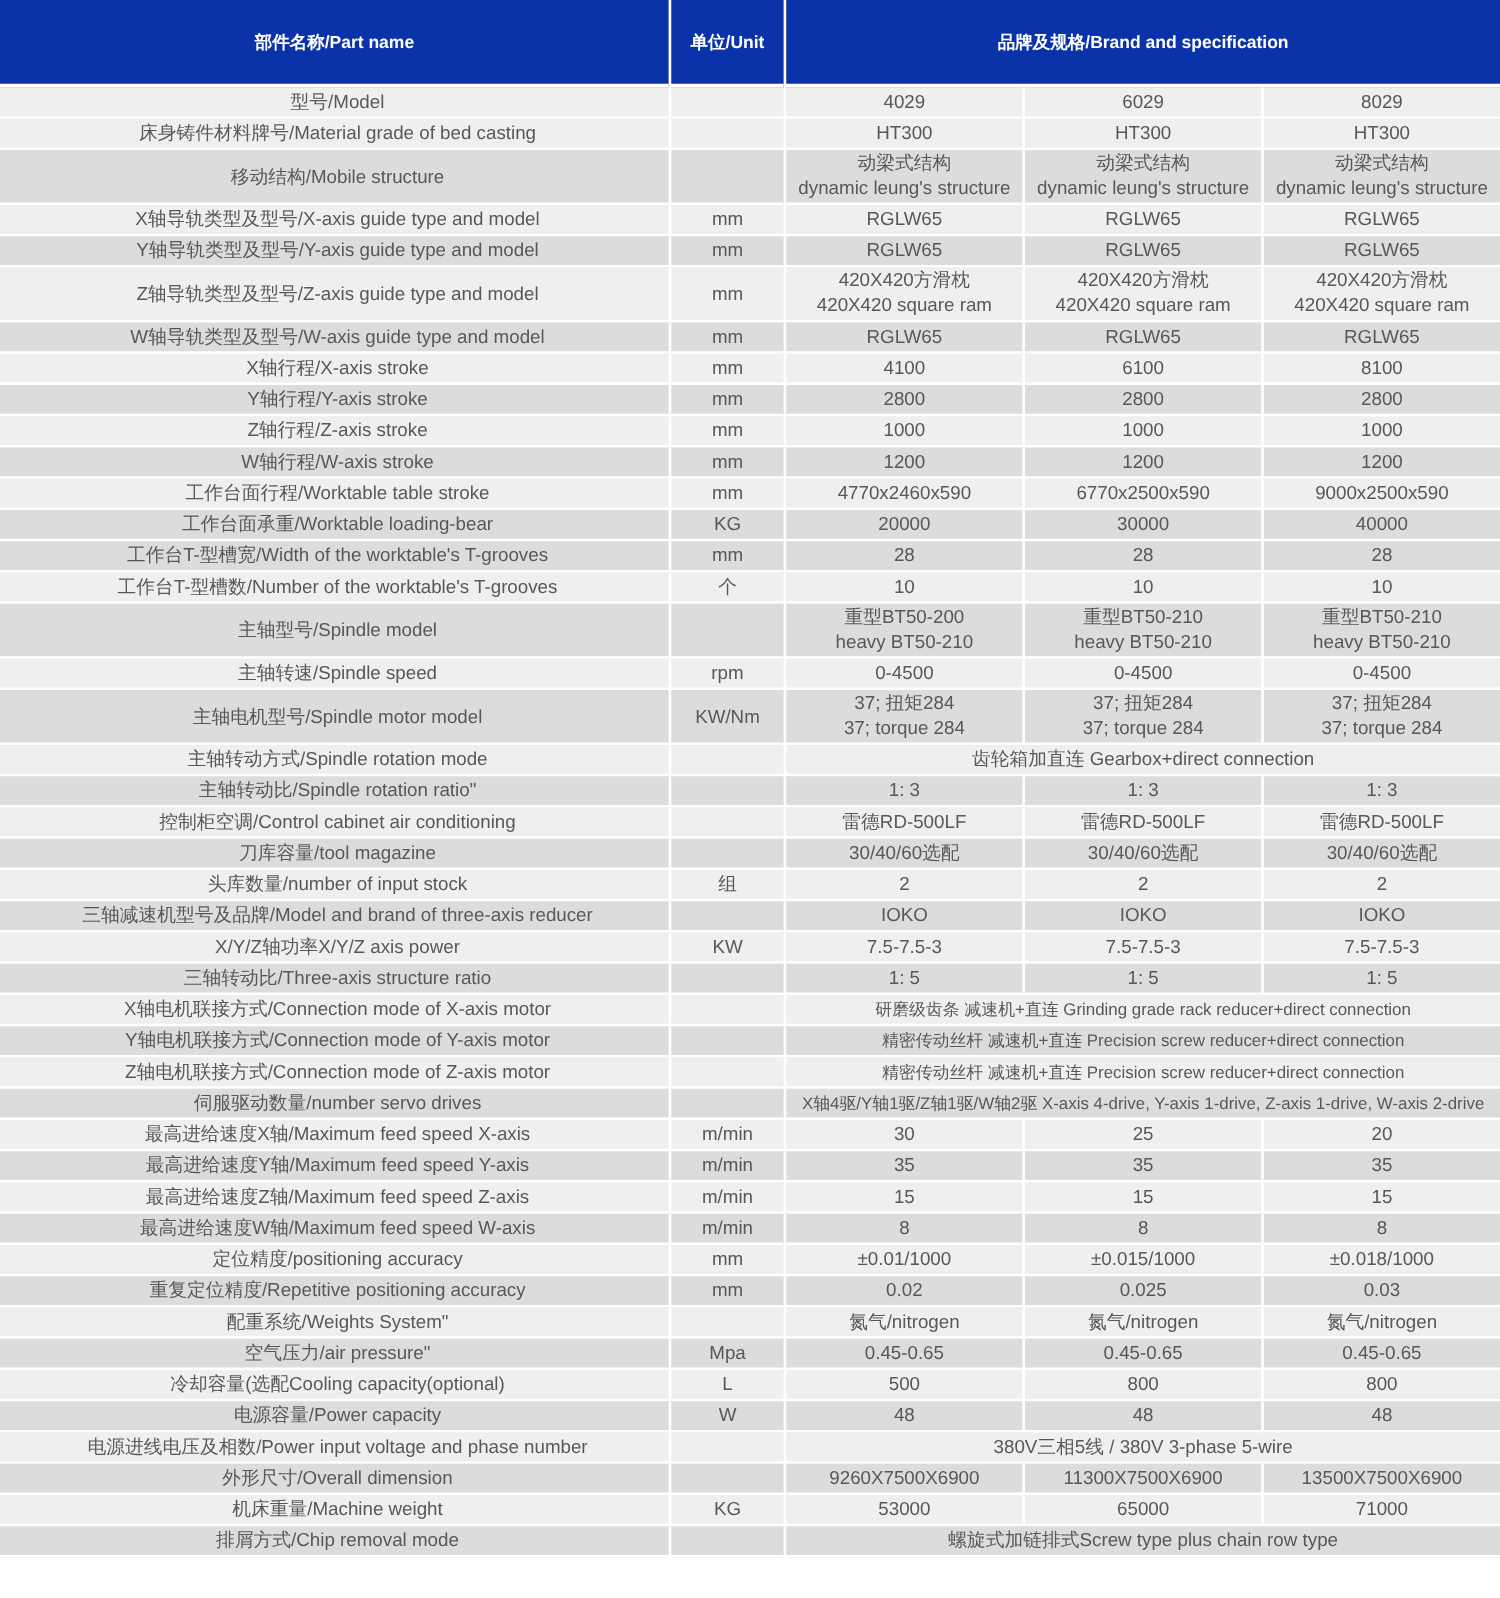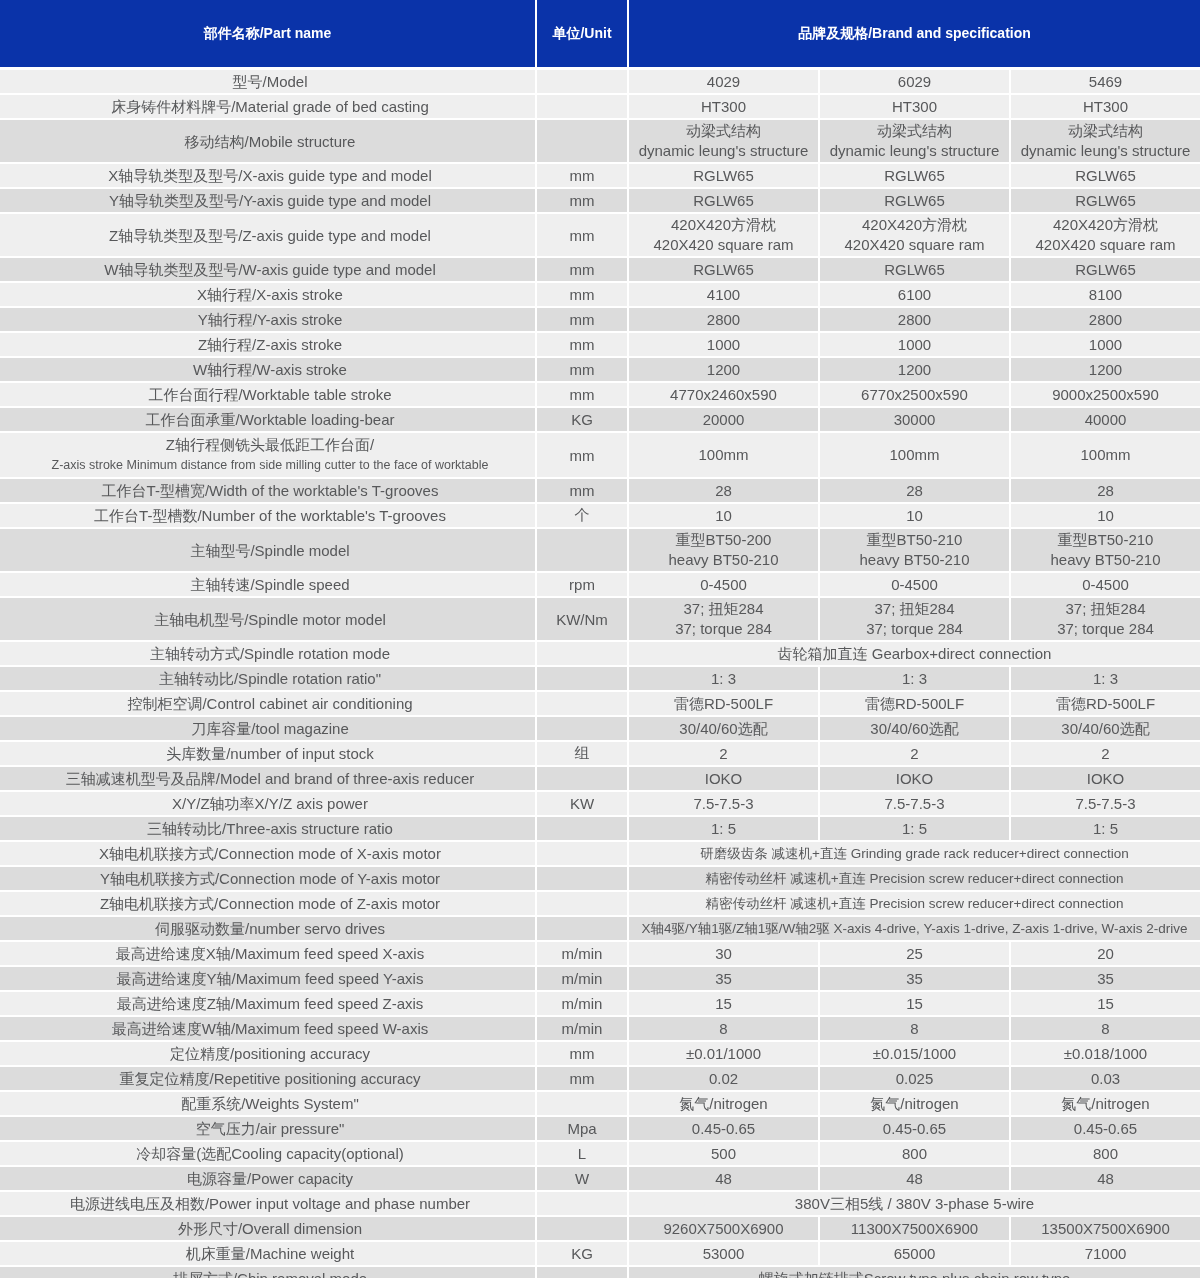--- a/index.html
+++ b/index.html
@@ -80,21 +80,21 @@
           <div class="ln">型号/Model</div>
         </td>
         <td class="unit-cell"></td>
         <td class="value-cell">
           <div class="ln">4029</div>
         </td>
         <td class="value-cell">
           <div class="ln">6029</div>
         </td>
         <td class="value-cell">
-          <div class="ln">5469</div>
+          <div class="ln">8029</div>
         </td>
       </tr>
       <tr class="light">
         <td class="part-name-cell">
           <div class="ln">床身铸件材料牌号/Material grade of bed casting</div>
         </td>
         <td class="unit-cell"></td>
         <td class="value-cell">
           <div class="ln">HT300</div>
         </td>
@@ -267,36 +267,20 @@
         </td>
         <td class="unit-cell">KG</td>
         <td class="value-cell">
           <div class="ln">20000</div>
         </td>
         <td class="value-cell">
           <div class="ln">30000</div>
         </td>
         <td class="value-cell">
           <div class="ln">40000</div>
-        </td>
-      </tr>
-      <tr class="light">
-        <td class="part-name-cell">
-          <div class="ln">Z轴行程侧铣头最低距工作台面/</div>
-          <div class="ln ln2">Z-axis stroke Minimum distance from side milling cutter to the face of worktable</div>
-        </td>
-        <td class="unit-cell">mm</td>
-        <td class="value-cell">
-          <div class="ln">100mm</div>
-        </td>
-        <td class="value-cell">
-          <div class="ln">100mm</div>
-        </td>
-        <td class="value-cell">
-          <div class="ln">100mm</div>
         </td>
       </tr>
       <tr class="dark">
         <td class="part-name-cell">
           <div class="ln">工作台T-型槽宽/Width of the worktable's T-grooves</div>
         </td>
         <td class="unit-cell">mm</td>
         <td class="value-cell">
           <div class="ln">28</div>
         </td>

